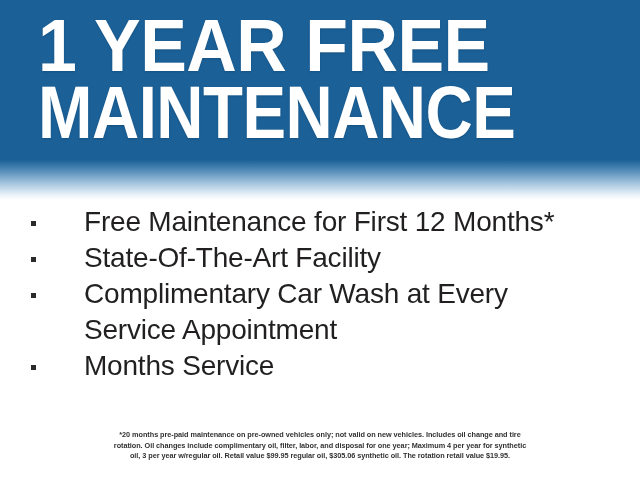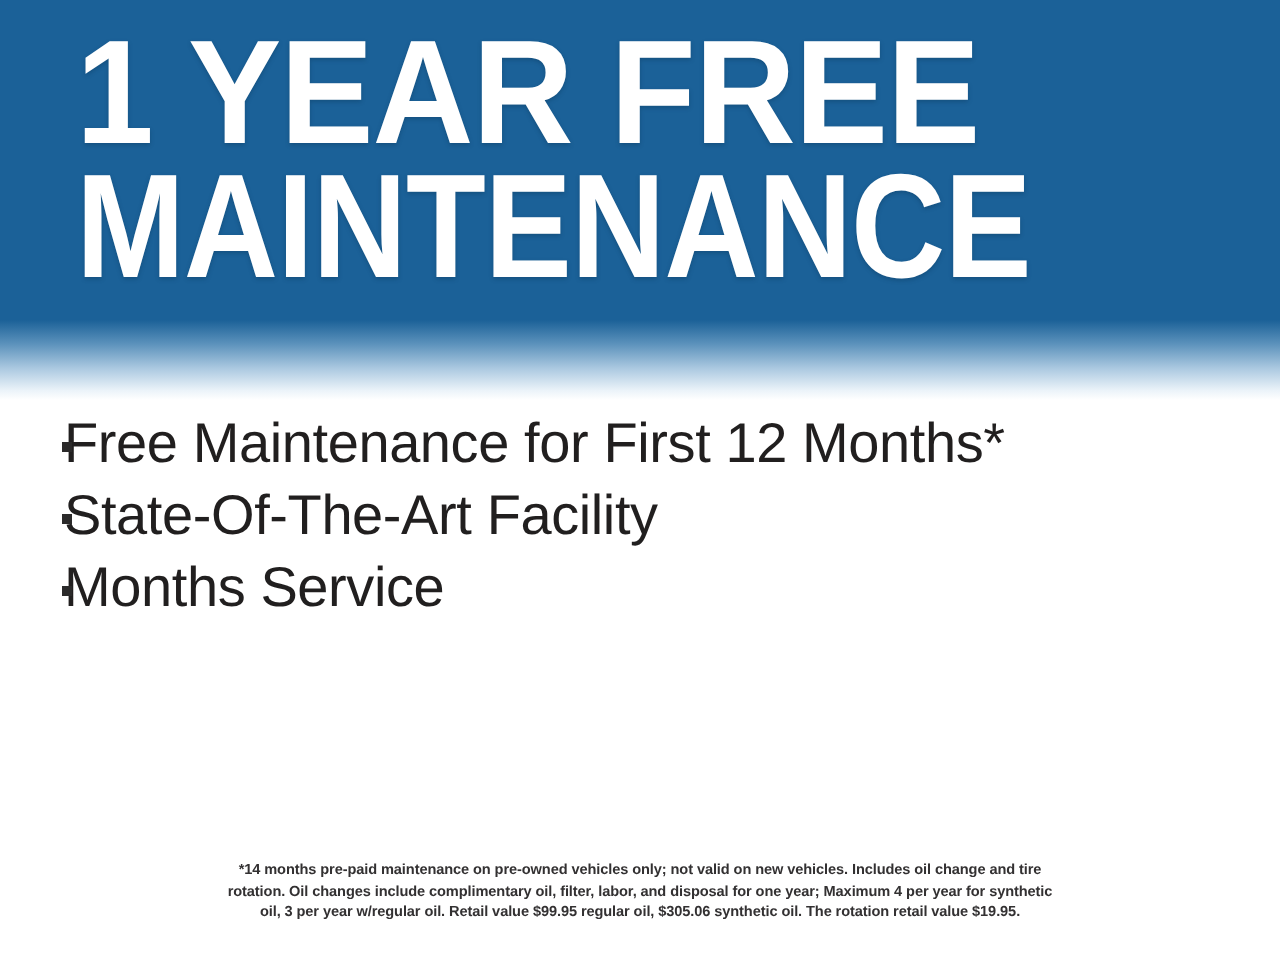--- a/index.html
+++ b/index.html
@@ -72,21 +72,21 @@
     position: absolute;
     left: 0;
     top: 204px;
     width: 640px;
     margin: 0;
     padding: 0;
     list-style: none;
   }
   .feature-item {
     position: relative;
-    padding-left: 32px;
+    padding-left: 84px;
     margin: 0 0 0 0;
     color: #211f1f;
     font-size: 28px;
     line-height: 36px;
     letter-spacing: -0.2px;
     white-space: nowrap;
   }
   .feature-bullet {
     position: absolute;
     left: 31px;
@@ -136,23 +136,28 @@
     </li>
     <li class="feature-item">
       <span class="feature-bullet"></span>
     </li>
     <li class="feature-item">
       <span class="feature-bullet"></span>
       <span>State-Of-The-Art Facility</span>
     </li>
     <li class="feature-item">
       <span class="feature-bullet"></span>
+      <span>Complimentary Car Wash at Every</span>
+      <span class="feature-line-2">Service Appointment</span>
+    </li>
+    <li class="feature-item">
+      <span class="feature-bullet"></span>
       <span>Months Service</span>
     </li>
   </ul>
 
   <div class="disclaimer">
-    <span class="disclaimer-line">*14 months pre-paid maintenance on pre-owned vehicles only; not valid on new vehicles. Includes oil change and tire</span>
+    <span class="disclaimer-line">*20 months pre-paid maintenance on pre-owned vehicles only; not valid on new vehicles. Includes oil change and tire</span>
     <span class="disclaimer-line">rotation. Oil changes include complimentary oil, filter, labor, and disposal for one year; Maximum 4 per year for synthetic</span>
     <span class="disclaimer-line">oil, 3 per year w/regular oil. Retail value $99.95 regular oil, $305.06 synthetic oil. The rotation retail value $19.95.</span>
   </div>
 
 </div>
 
 </body></html>

